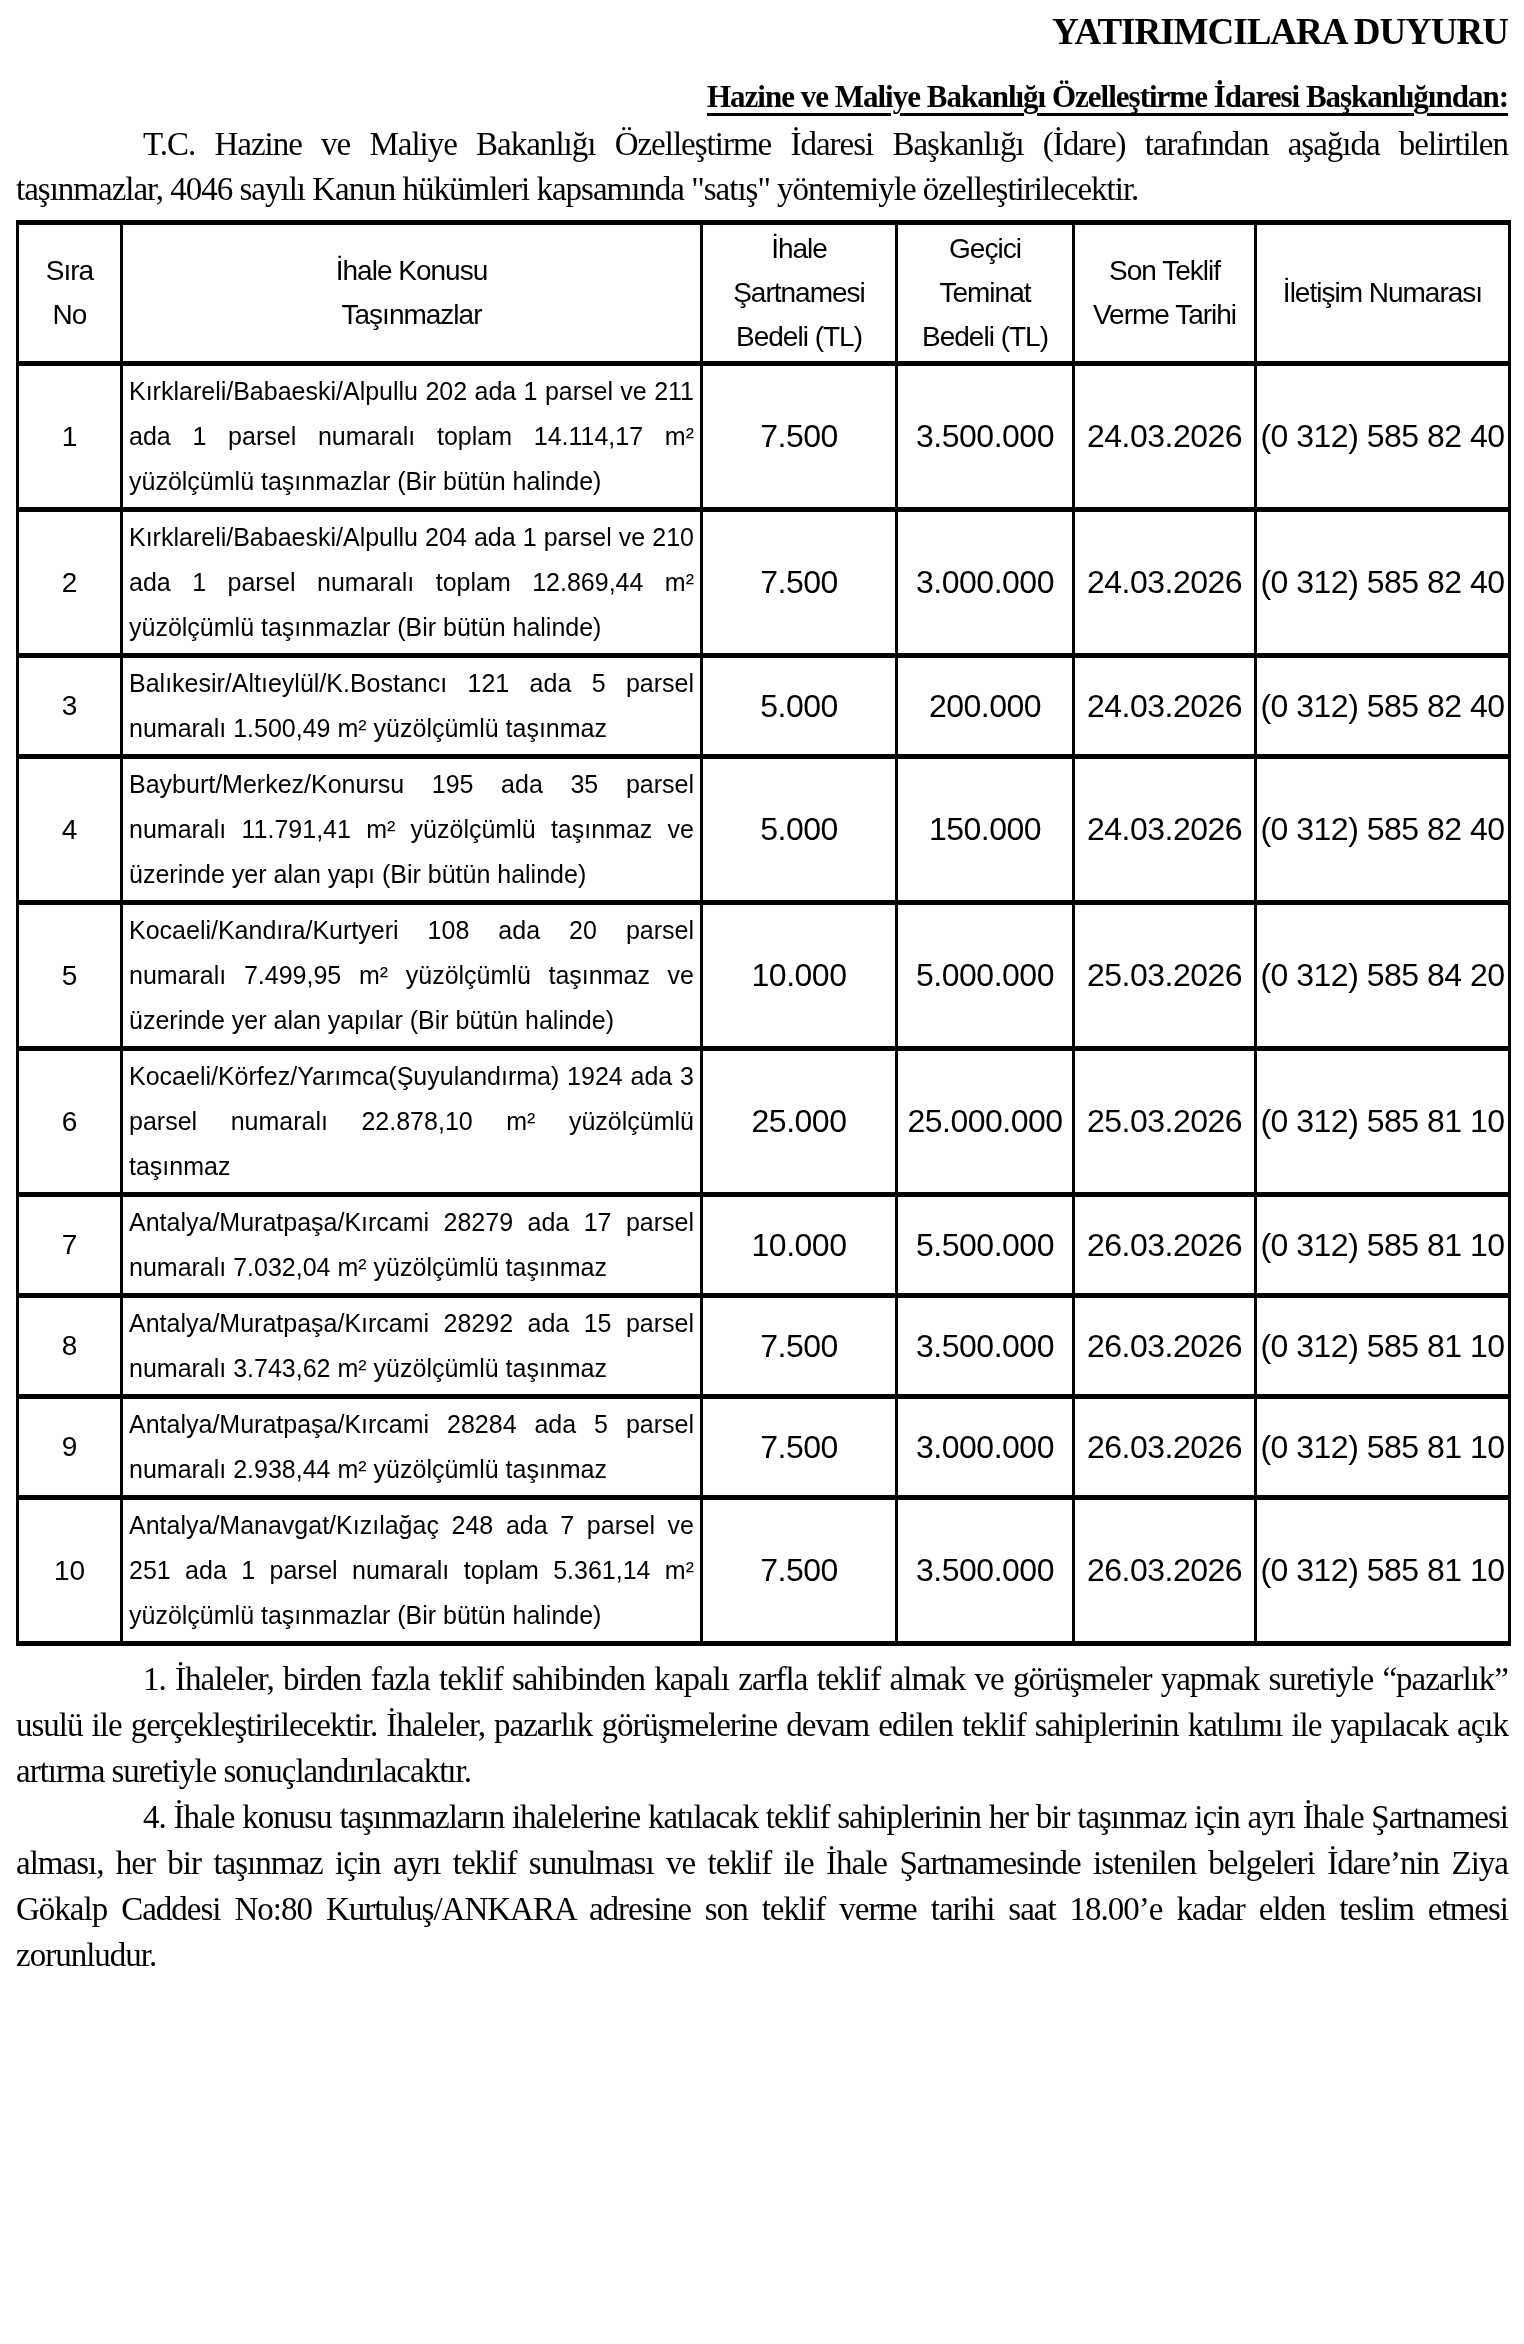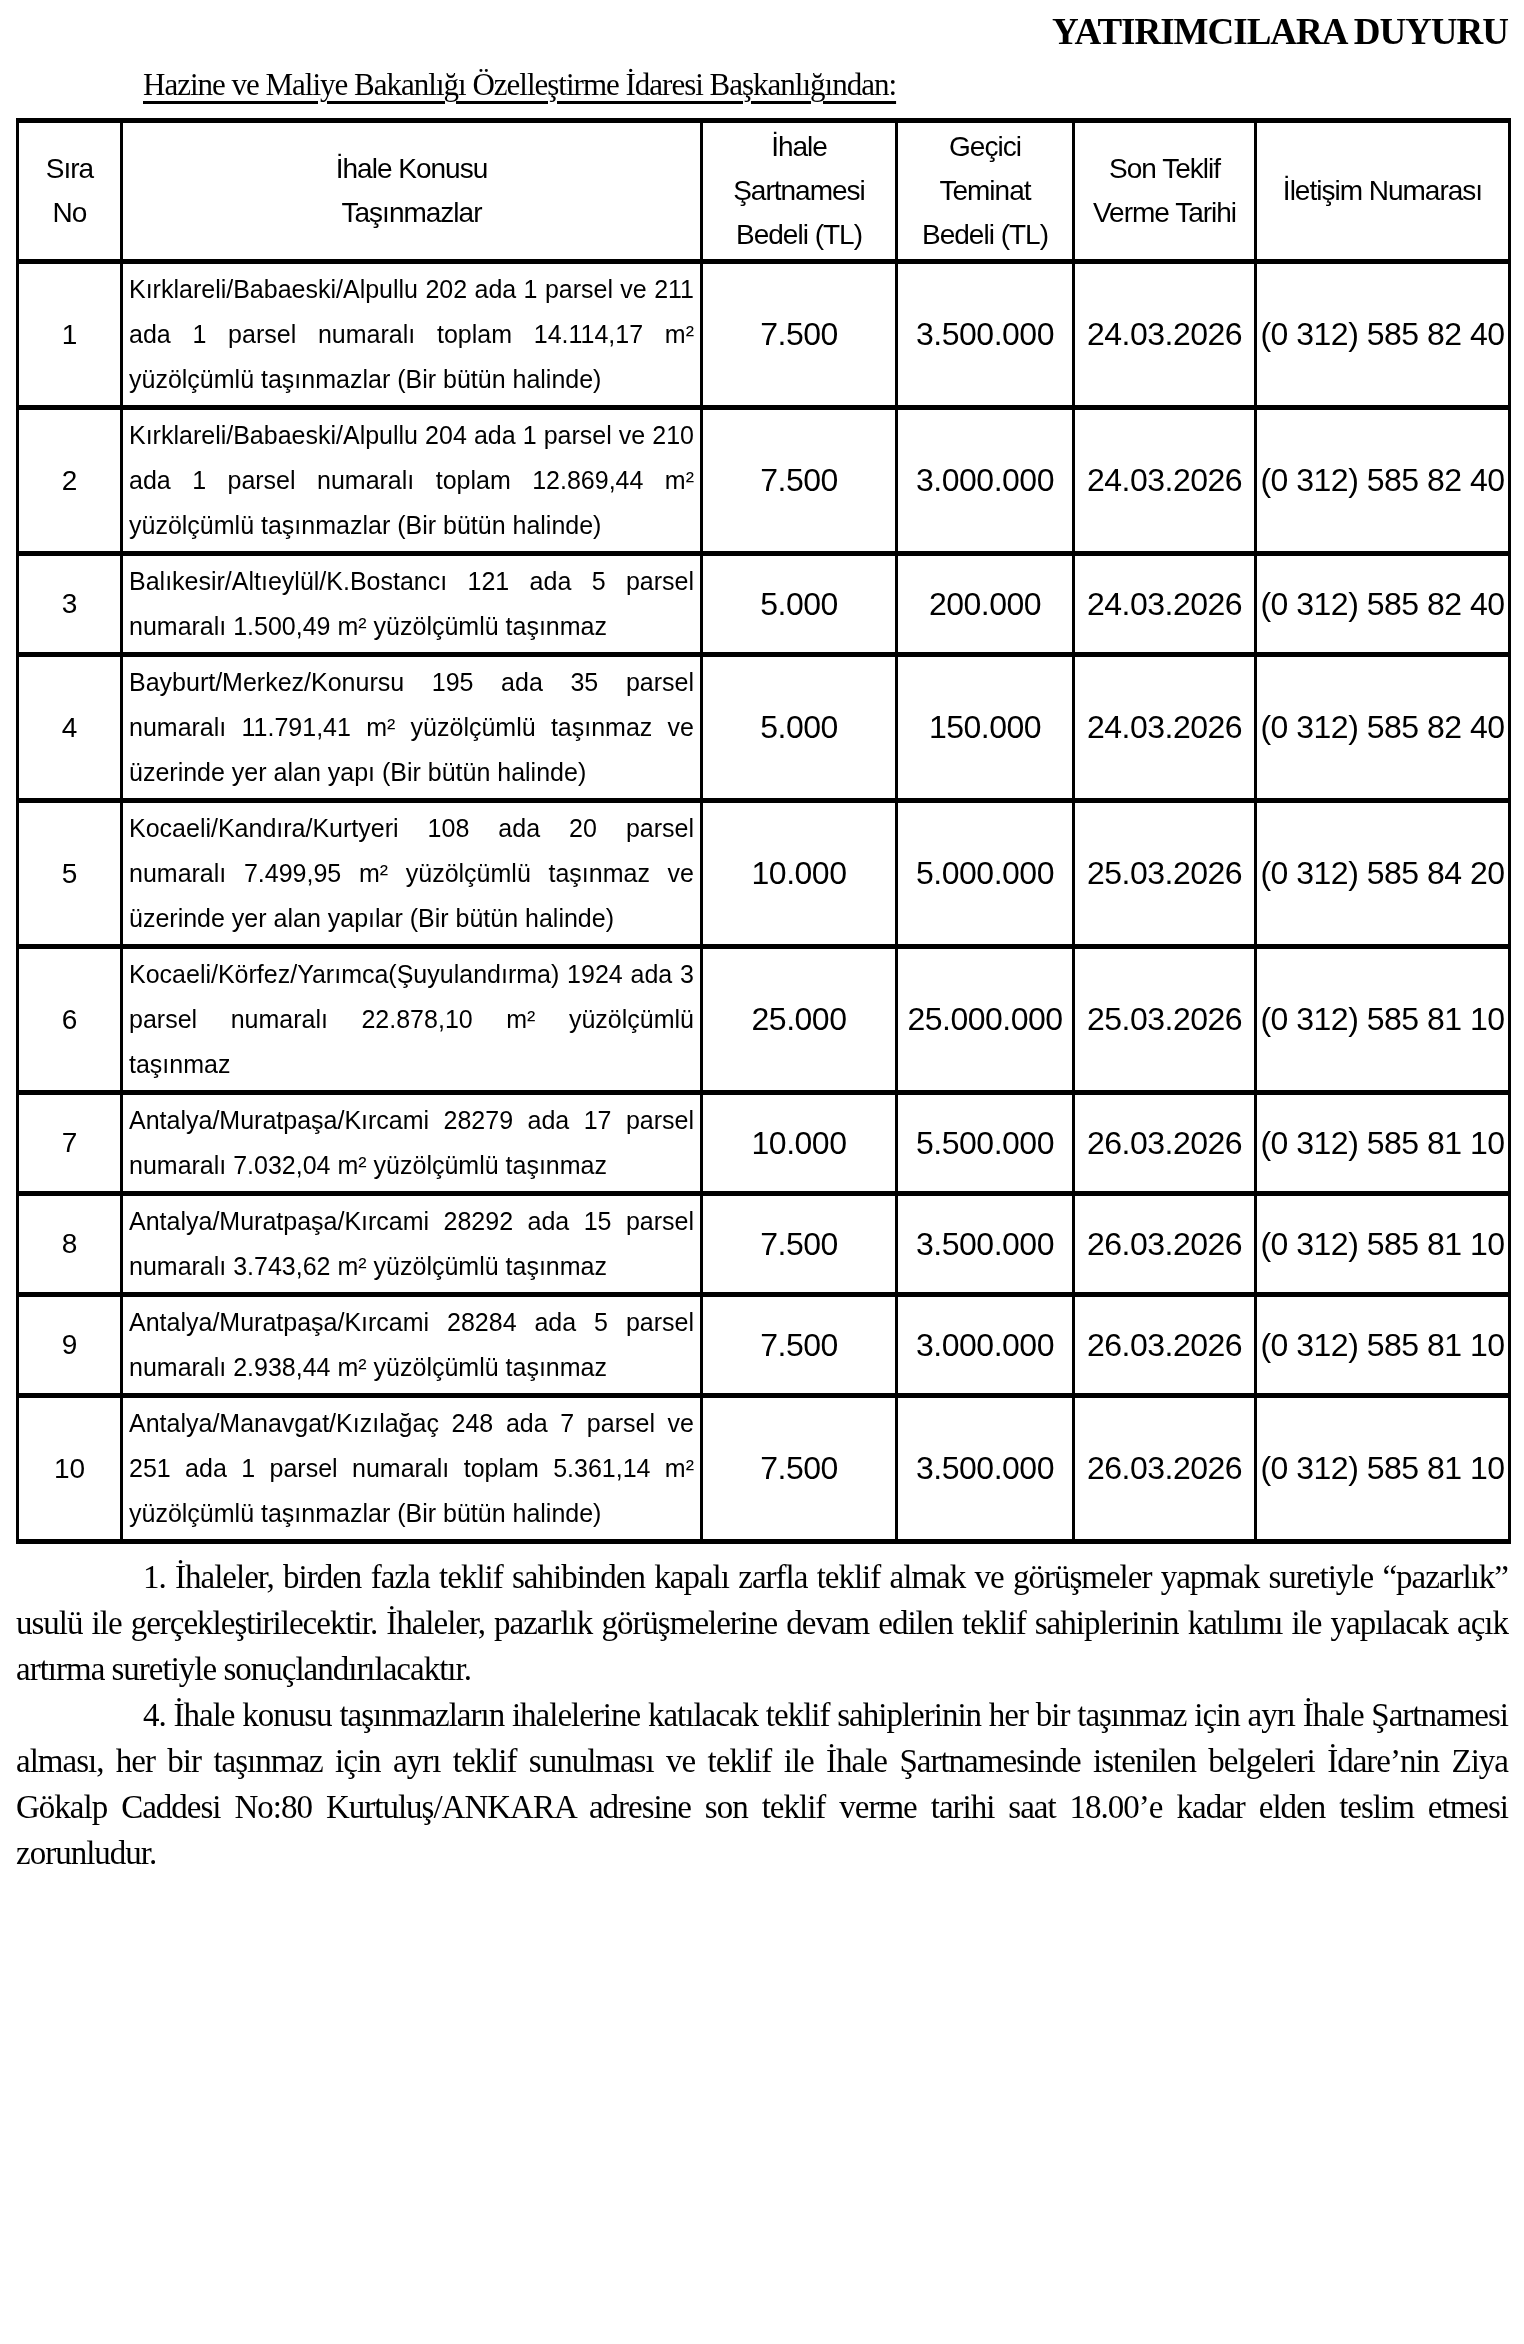--- a/index.html
+++ b/index.html
@@ -18,29 +18,30 @@
     padding: 8px 16px 0 16px;
   }
   .title {
     text-align: right;
     font-weight: bold;
     font-size: 37px;
     line-height: 48px;
     letter-spacing: -1px;
   }
   .subtitle {
-    font-weight: normal;
+    font-weight: bold;
     font-size: 31px;
     line-height: 50px;
-    margin-top: 4px;
+    margin-top: 16px;
     text-indent: 127px;
     text-decoration: underline;
     text-decoration-thickness: 3px;
     text-underline-offset: 6px;
     letter-spacing: -1px;
+    text-align: right;
   }
   .body-par {
     margin: 0;
     font-size: 33px;
     line-height: 46px;
     text-align: justify;
     text-indent: 127px;
     letter-spacing: -1px;
   }
   .intro { line-height: 45px; }
@@ -92,20 +93,21 @@
 </style>
 </head>
 <body>
 
 <div class="page">
 
   <div class="title">YATIRIMCILARA DUYURU</div>
 
   <div class="subtitle">Hazine ve Maliye Bakanlığı Özelleştirme İdaresi Başkanlığından:</div>
 
+  <p class="body-par intro">T.C. Hazine ve Maliye Bakanlığı Özelleştirme İdaresi Başkanlığı (İdare) tarafından aşağıda belirtilen taşınmazlar, 4046 sayılı Kanun hükümleri kapsamında "satış" yöntemiyle özelleştirilecektir.</p>
 
   <table class="tender">
     <colgroup>
       <col style="width:104px">
       <col style="width:580px">
       <col style="width:195px">
       <col style="width:177px">
       <col style="width:182px">
       <col style="width:254px">
     </colgroup>

